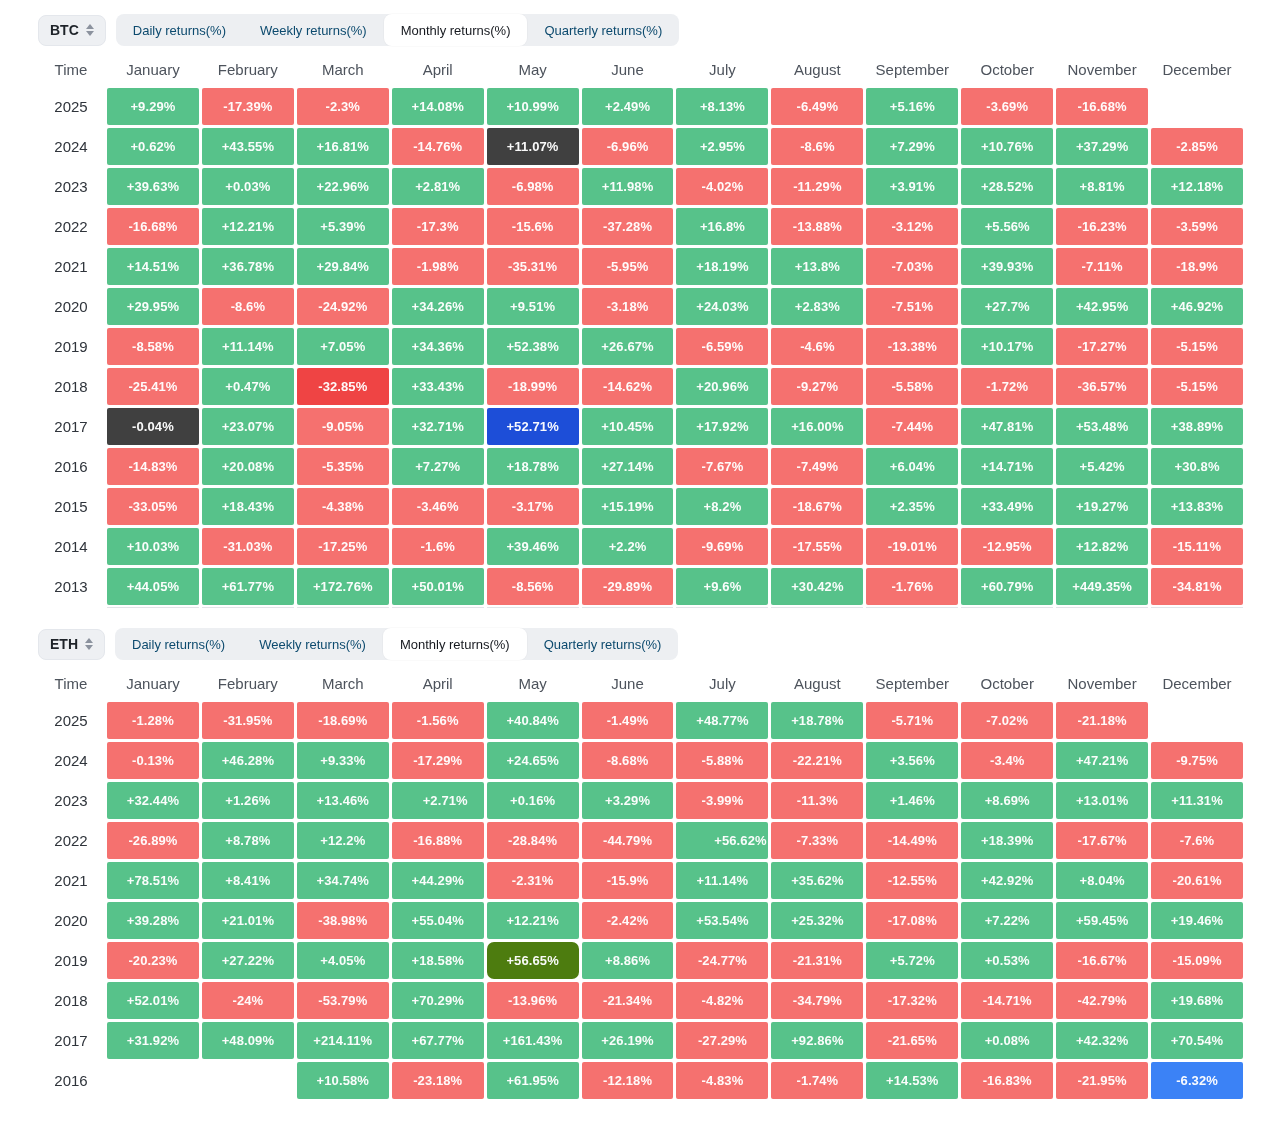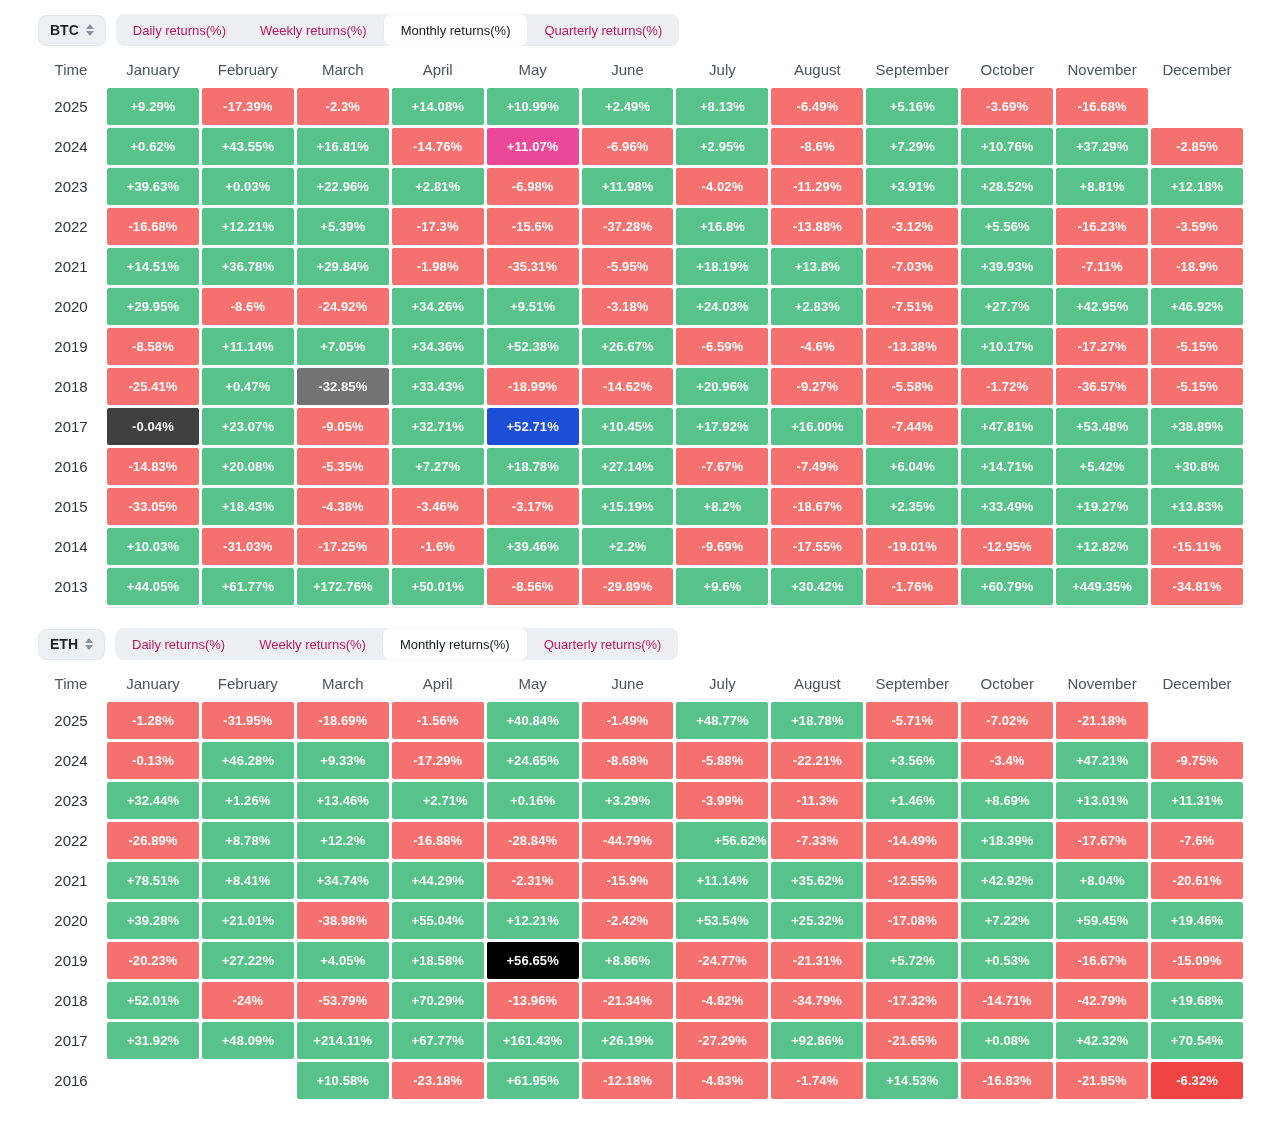--- a/index.html
+++ b/index.html
@@ -25,21 +25,21 @@
   .sort-icon .tri-up { width:0;height:0;border-left:4px solid transparent;border-right:4px solid transparent;border-bottom:5px solid #8b929e; }
   .sort-icon .tri-down { width:0;height:0;border-left:4px solid transparent;border-right:4px solid transparent;border-top:5px solid #8b929e; }
 
   .tabbar {
     display:inline-flex; align-items:center; height:32px;
     background:#edeff2; border-radius:8px;
   }
   .tab {
     height:32px; padding:0 17px; border:none; background:transparent;
     border-radius:8px; font-family:"Liberation Sans", sans-serif;
-    font-size:13px; color:#be185d; cursor:pointer; white-space:nowrap;
+    font-size:13px; color:#0c4a6e; cursor:pointer; white-space:nowrap;
   }
   .tab.active { background:#ffffff; color:#16191f; box-shadow:0 0 0 1px rgba(0,0,0,0.02); }
 
   .grid {
     display:grid;
     grid-template-columns:66px repeat(12, 1fr);
     column-gap:3px; row-gap:3px;
   }
   .h-cell {
     height:27px; display:flex; align-items:center; justify-content:center;
@@ -103,21 +103,21 @@
         <div class="cell" style="background: rgb(245, 113, 111);">-6.49%</div>
         <div class="cell" style="background: rgb(87, 194, 138);">+5.16%</div>
         <div class="cell" style="background: rgb(245, 113, 111);">-3.69%</div>
         <div class="cell" style="background: rgb(245, 113, 111);">-16.68%</div>
         <div class="cell empty"></div>
         <div class="y-cell">2024</div>
         <div class="cell" style="background: rgb(87, 194, 138);">+0.62%</div>
         <div class="cell" style="background: rgb(87, 194, 138);">+43.55%</div>
         <div class="cell" style="background: rgb(87, 194, 138);">+16.81%</div>
         <div class="cell" style="background: rgb(245, 113, 111);">-14.76%</div>
-        <div class="cell" style="background: #ec4899;">+11.07%</div>
+        <div class="cell" style="background: #404040;">+11.07%</div>
         <div class="cell" style="background: rgb(245, 113, 111);">-6.96%</div>
         <div class="cell" style="background: rgb(87, 194, 138);">+2.95%</div>
         <div class="cell" style="background: rgb(245, 113, 111);">-8.6%</div>
         <div class="cell" style="background: rgb(87, 194, 138);">+7.29%</div>
         <div class="cell" style="background: rgb(87, 194, 138);">+10.76%</div>
         <div class="cell" style="background: rgb(87, 194, 138);">+37.29%</div>
         <div class="cell" style="background: rgb(245, 113, 111);">-2.85%</div>
         <div class="y-cell">2023</div>
         <div class="cell" style="background: rgb(87, 194, 138);">+39.63%</div>
         <div class="cell" style="background: rgb(87, 194, 138);">+0.03%</div>
@@ -179,21 +179,21 @@
         <div class="cell" style="background: rgb(87, 194, 138);">+26.67%</div>
         <div class="cell" style="background: rgb(245, 113, 111);">-6.59%</div>
         <div class="cell" style="background: rgb(245, 113, 111);">-4.6%</div>
         <div class="cell" style="background: rgb(245, 113, 111);">-13.38%</div>
         <div class="cell" style="background: rgb(87, 194, 138);">+10.17%</div>
         <div class="cell" style="background: rgb(245, 113, 111);">-17.27%</div>
         <div class="cell" style="background: rgb(245, 113, 111);">-5.15%</div>
         <div class="y-cell">2018</div>
         <div class="cell" style="background: rgb(245, 113, 111);">-25.41%</div>
         <div class="cell" style="background: rgb(87, 194, 138);">+0.47%</div>
-        <div class="cell" style="background: #737373;">-32.85%</div>
+        <div class="cell" style="background: #ef4444;">-32.85%</div>
         <div class="cell" style="background: rgb(87, 194, 138);">+33.43%</div>
         <div class="cell" style="background: rgb(245, 113, 111);">-18.99%</div>
         <div class="cell" style="background: rgb(245, 113, 111);">-14.62%</div>
         <div class="cell" style="background: rgb(87, 194, 138);">+20.96%</div>
         <div class="cell" style="background: rgb(245, 113, 111);">-9.27%</div>
         <div class="cell" style="background: rgb(245, 113, 111);">-5.58%</div>
         <div class="cell" style="background: rgb(245, 113, 111);">-1.72%</div>
         <div class="cell" style="background: rgb(245, 113, 111);">-36.57%</div>
         <div class="cell" style="background: rgb(245, 113, 111);">-5.15%</div>
         <div class="y-cell">2017</div>
@@ -382,21 +382,21 @@
         <div class="cell" style="background: rgb(87, 194, 138);">+25.32%</div>
         <div class="cell" style="background: rgb(245, 113, 111);">-17.08%</div>
         <div class="cell" style="background: rgb(87, 194, 138);">+7.22%</div>
         <div class="cell" style="background: rgb(87, 194, 138);">+59.45%</div>
         <div class="cell" style="background: rgb(87, 194, 138);">+19.46%</div>
         <div class="y-cell">2019</div>
         <div class="cell" style="background: rgb(245, 113, 111);">-20.23%</div>
         <div class="cell" style="background: rgb(87, 194, 138);">+27.22%</div>
         <div class="cell" style="background: rgb(87, 194, 138);">+4.05%</div>
         <div class="cell" style="background: rgb(87, 194, 138);">+18.58%</div>
-        <div class="cell" style="background: #000000;">+56.65%</div>
+        <div class="cell" style="background: #4d7c0f; border-radius: 7px;">+56.65%</div>
         <div class="cell" style="background: rgb(87, 194, 138);">+8.86%</div>
         <div class="cell" style="background: rgb(245, 113, 111);">-24.77%</div>
         <div class="cell" style="background: rgb(245, 113, 111);">-21.31%</div>
         <div class="cell" style="background: rgb(87, 194, 138);">+5.72%</div>
         <div class="cell" style="background: rgb(87, 194, 138);">+0.53%</div>
         <div class="cell" style="background: rgb(245, 113, 111);">-16.67%</div>
         <div class="cell" style="background: rgb(245, 113, 111);">-15.09%</div>
         <div class="y-cell">2018</div>
         <div class="cell" style="background: rgb(87, 194, 138);">+52.01%</div>
         <div class="cell" style="background: rgb(245, 113, 111);">-24%</div>
@@ -428,16 +428,16 @@
         <div class="cell empty"></div>
         <div class="cell" style="background: rgb(87, 194, 138);">+10.58%</div>
         <div class="cell" style="background: rgb(245, 113, 111);">-23.18%</div>
         <div class="cell" style="background: rgb(87, 194, 138);">+61.95%</div>
         <div class="cell" style="background: rgb(245, 113, 111);">-12.18%</div>
         <div class="cell" style="background: rgb(245, 113, 111);">-4.83%</div>
         <div class="cell" style="background: rgb(245, 113, 111);">-1.74%</div>
         <div class="cell" style="background: rgb(87, 194, 138);">+14.53%</div>
         <div class="cell" style="background: rgb(245, 113, 111);">-16.83%</div>
         <div class="cell" style="background: rgb(245, 113, 111);">-21.95%</div>
-        <div class="cell" style="background: #ef4444; text-align: right;">-6.32%</div>
+        <div class="cell" style="background: #3b82f6; text-align: right;">-6.32%</div>
       </div>
 </section>
 </div>
 
 </body></html>

